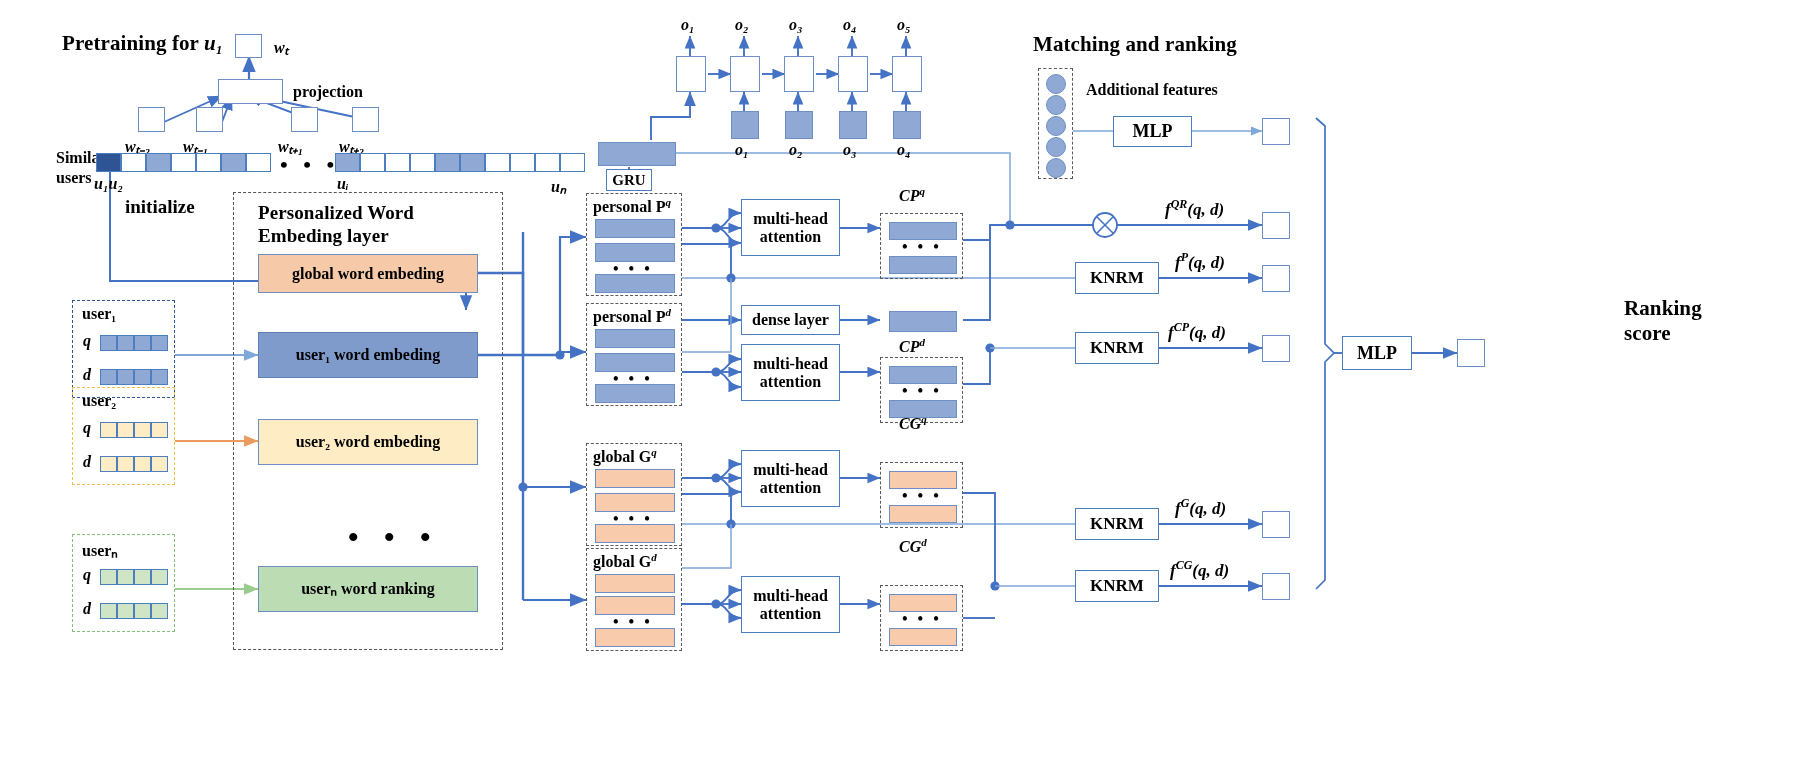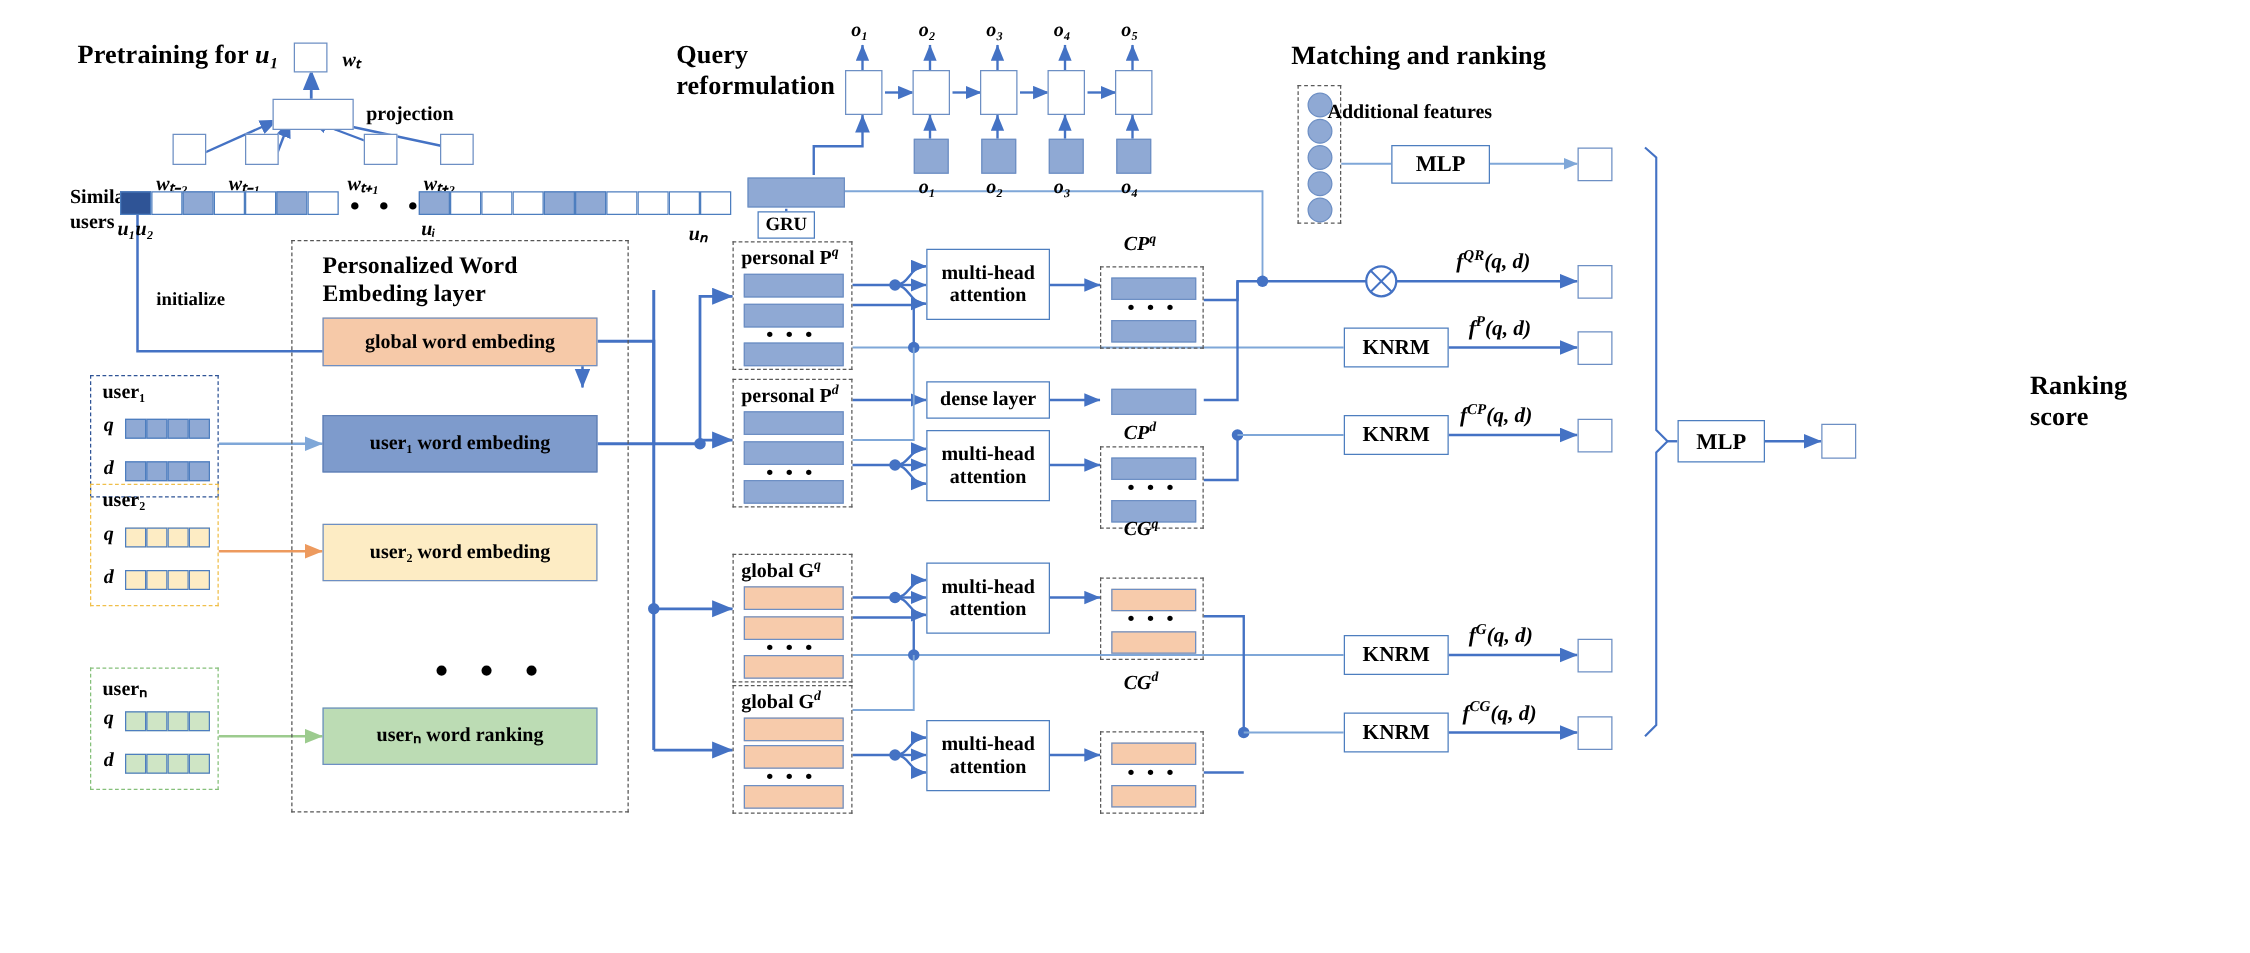--- a/index.html
+++ b/index.html
@@ -245,21 +245,21 @@
     <div class="cell fill-white" style="width:25px;height:19px;"></div>
     <div class="cell fill-white" style="width:25px;height:19px;"></div>
     <div class="cell fill-white" style="width:25px;height:19px;"></div>
     <div class="cell fill-white" style="width:25px;height:19px;"></div>
   </div>
 
   <div class="abs math" style="left:94px;top:175px;">u₁u₂</div>
   <div class="abs math" style="left:337px;top:175px;">uᵢ</div>
   <div class="abs math" style="left:551px;top:175px;">uₙ</div>
 
-  <div class="abs lbl" style="left:125px;top:196px;font-size:15px;margin-top:36px;">initialize</div>
+  <div class="abs lbl" style="left:125px;top:196px;font-size:19px;">initialize</div>
 
   <div class="abs dash-gray" style="left:233px;top:192px;width:270px;height:458px;"></div>
 
   <div class="abs bx lbl-box fill-orange" style="left:258px;top:254px;width:220px;height:39px;">global word embeding</div>
 
   <div class="abs sec-title" style="left:258px;top:202px;font-size:19px;line-height:1.2;">
     <div>Personalized Word</div>
     <div>Embeding layer</div>
   </div>
 
@@ -315,24 +315,20 @@
     <div class="cell fill-greenlt" style="width:17px;height:16px;"></div>
   </div>
   <div class="abs math" style="left:83px;top:600px;">d</div>
   <div class="abs" style="left:100px;top:603px;display:flex;">
     <div class="cell fill-greenlt" style="width:17px;height:16px;"></div>
     <div class="cell fill-greenlt" style="width:17px;height:16px;"></div>
     <div class="cell fill-greenlt" style="width:17px;height:16px;"></div>
     <div class="cell fill-greenlt" style="width:17px;height:16px;"></div>
   </div>
 
-  <div class="abs sec-title" style="left:541px;top:31px;line-height:1.2;">
-    <div>Query</div>
-    <div>reformulation</div>
-  </div>
 
   <div class="abs math" style="left:681px;top:16px;">o₁</div>
   <div class="abs math" style="left:735px;top:16px;">o₂</div>
   <div class="abs math" style="left:789px;top:16px;">o₃</div>
   <div class="abs math" style="left:843px;top:16px;">o₄</div>
   <div class="abs math" style="left:897px;top:16px;">o₅</div>
 
   <div class="abs bx fill-white" style="left:676px;top:56px;width:30px;height:36px;"></div>
   <div class="abs bx fill-white" style="left:730px;top:56px;width:30px;height:36px;"></div>
   <div class="abs bx fill-white" style="left:784px;top:56px;width:30px;height:36px;"></div>
@@ -446,21 +442,21 @@
 
   <div class="abs sec-title" style="left:1033px;top:33px;">Matching and ranking</div>
 
   <div class="abs dash" style="left:1038px;top:68px;width:35px;height:111px;"></div>
   <div class="abs circ" style="left:1046px;top:74px;width:18px;height:18px;"></div>
   <div class="abs circ" style="left:1046px;top:95px;width:18px;height:18px;"></div>
   <div class="abs circ" style="left:1046px;top:116px;width:18px;height:18px;"></div>
   <div class="abs circ" style="left:1046px;top:137px;width:18px;height:18px;"></div>
   <div class="abs circ" style="left:1046px;top:158px;width:18px;height:18px;"></div>
 
-  <div class="abs lbl" style="left:1062px;top:81px;">Additional features</div>
+  <div class="abs lbl" style="left:1086px;top:81px;">Additional features</div>
 
   <div class="abs bx lbl-box" style="left:1113px;top:116px;width:79px;height:31px;font-size:18px;">MLP</div>
 
   <div class="abs bx lbl-box" style="left:1075px;top:262px;width:84px;height:32px;font-size:17px;">KNRM</div>
   <div class="abs bx lbl-box" style="left:1075px;top:332px;width:84px;height:32px;font-size:17px;">KNRM</div>
   <div class="abs bx lbl-box" style="left:1075px;top:508px;width:84px;height:32px;font-size:17px;">KNRM</div>
   <div class="abs bx lbl-box" style="left:1075px;top:570px;width:84px;height:32px;font-size:17px;">KNRM</div>
 
   <div class="abs math" style="left:1165px;top:197px;font-size:17px;">
     <span>f</span><span style="font-size:12px;vertical-align:super;">QR</span><span>(q, d)</span>

